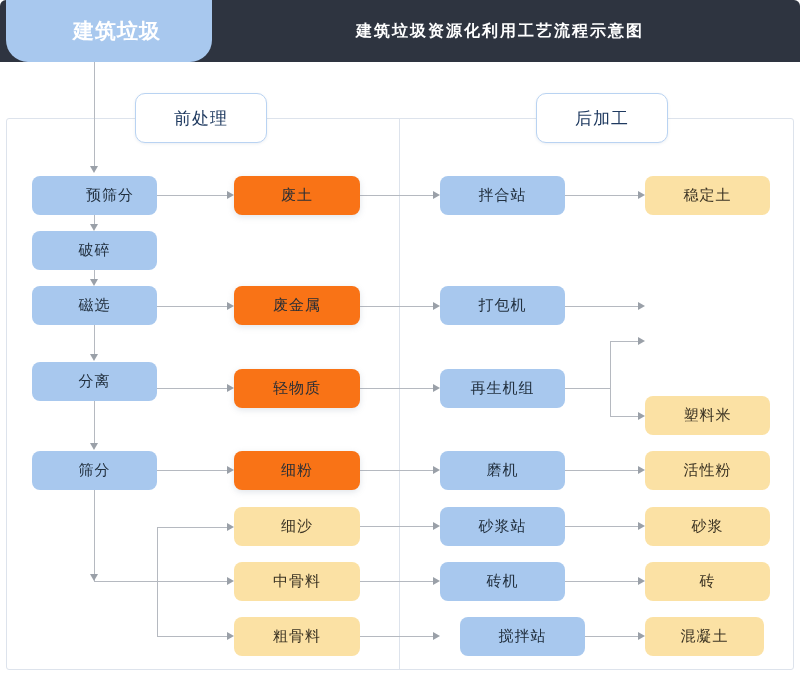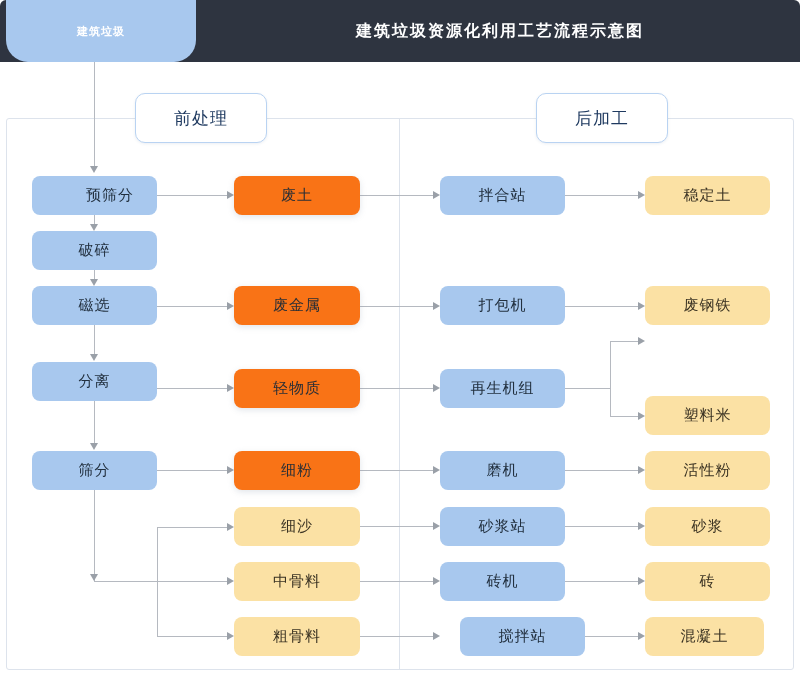--- a/index.html
+++ b/index.html
@@ -15,21 +15,21 @@
   .topbar{
     position:absolute;left:0;top:0;width:800px;height:62px;
     background:#2e3440;
     border-radius:6px 6px 0 0;
   }
   .brand-tab{
     position:absolute;left:6px;top:0;width:190px;height:62px;
     background:#a8c8ee;
     border-radius:0 0 22px 22px;
     display:flex;align-items:center;justify-content:center;
-    color:#ffffff;font-size:11px;letter-spacing:1px;font-weight:bold;
+    color:#ffffff;font-size:21px;letter-spacing:1px;font-weight:bold;padding-left:16px;
   }
   .topbar-title{
     position:absolute;left:200px;top:0;width:600px;height:62px;
     display:flex;align-items:center;justify-content:center;
     color:#ffffff;font-size:16px;font-weight:bold;letter-spacing:2px;
   }
 
   
   .frame{
     position:absolute;left:6px;top:118px;width:788px;height:552px;
@@ -199,20 +199,19 @@
 
   <div class="node blue" style="left:440px;top:176px;width:125px;">拌合站</div>
   <div class="node blue" style="left:440px;top:286px;width:125px;">打包机</div>
   <div class="node blue" style="left:440px;top:369px;width:125px;">再生机组</div>
   <div class="node blue" style="left:440px;top:451px;width:125px;">磨机</div>
   <div class="node blue" style="left:440px;top:507px;width:125px;">砂浆站</div>
   <div class="node blue" style="left:440px;top:562px;width:125px;">砖机</div>
   <div class="node blue" style="left:440px;top:617px;width:125px;margin-left:20px;">搅拌站</div>
 
   <div class="node yellow" style="left:645px;top:176px;width:125px;">稳定土</div>
-  <div class="node yellow" style="left:645px;top:286px;width:125px;">废钢铁</div>
   <div class="node yellow" style="left:645px;top:396px;width:125px;">塑料米</div>
   <div class="node yellow" style="left:645px;top:451px;width:125px;">活性粉</div>
   <div class="node yellow" style="left:645px;top:507px;width:125px;">砂浆</div>
   <div class="node yellow" style="left:645px;top:562px;width:125px;">砖</div>
   <div class="node yellow" style="left:645px;top:617px;width:119px;">混凝土</div>
 
 </div>
 
 </body></html>

